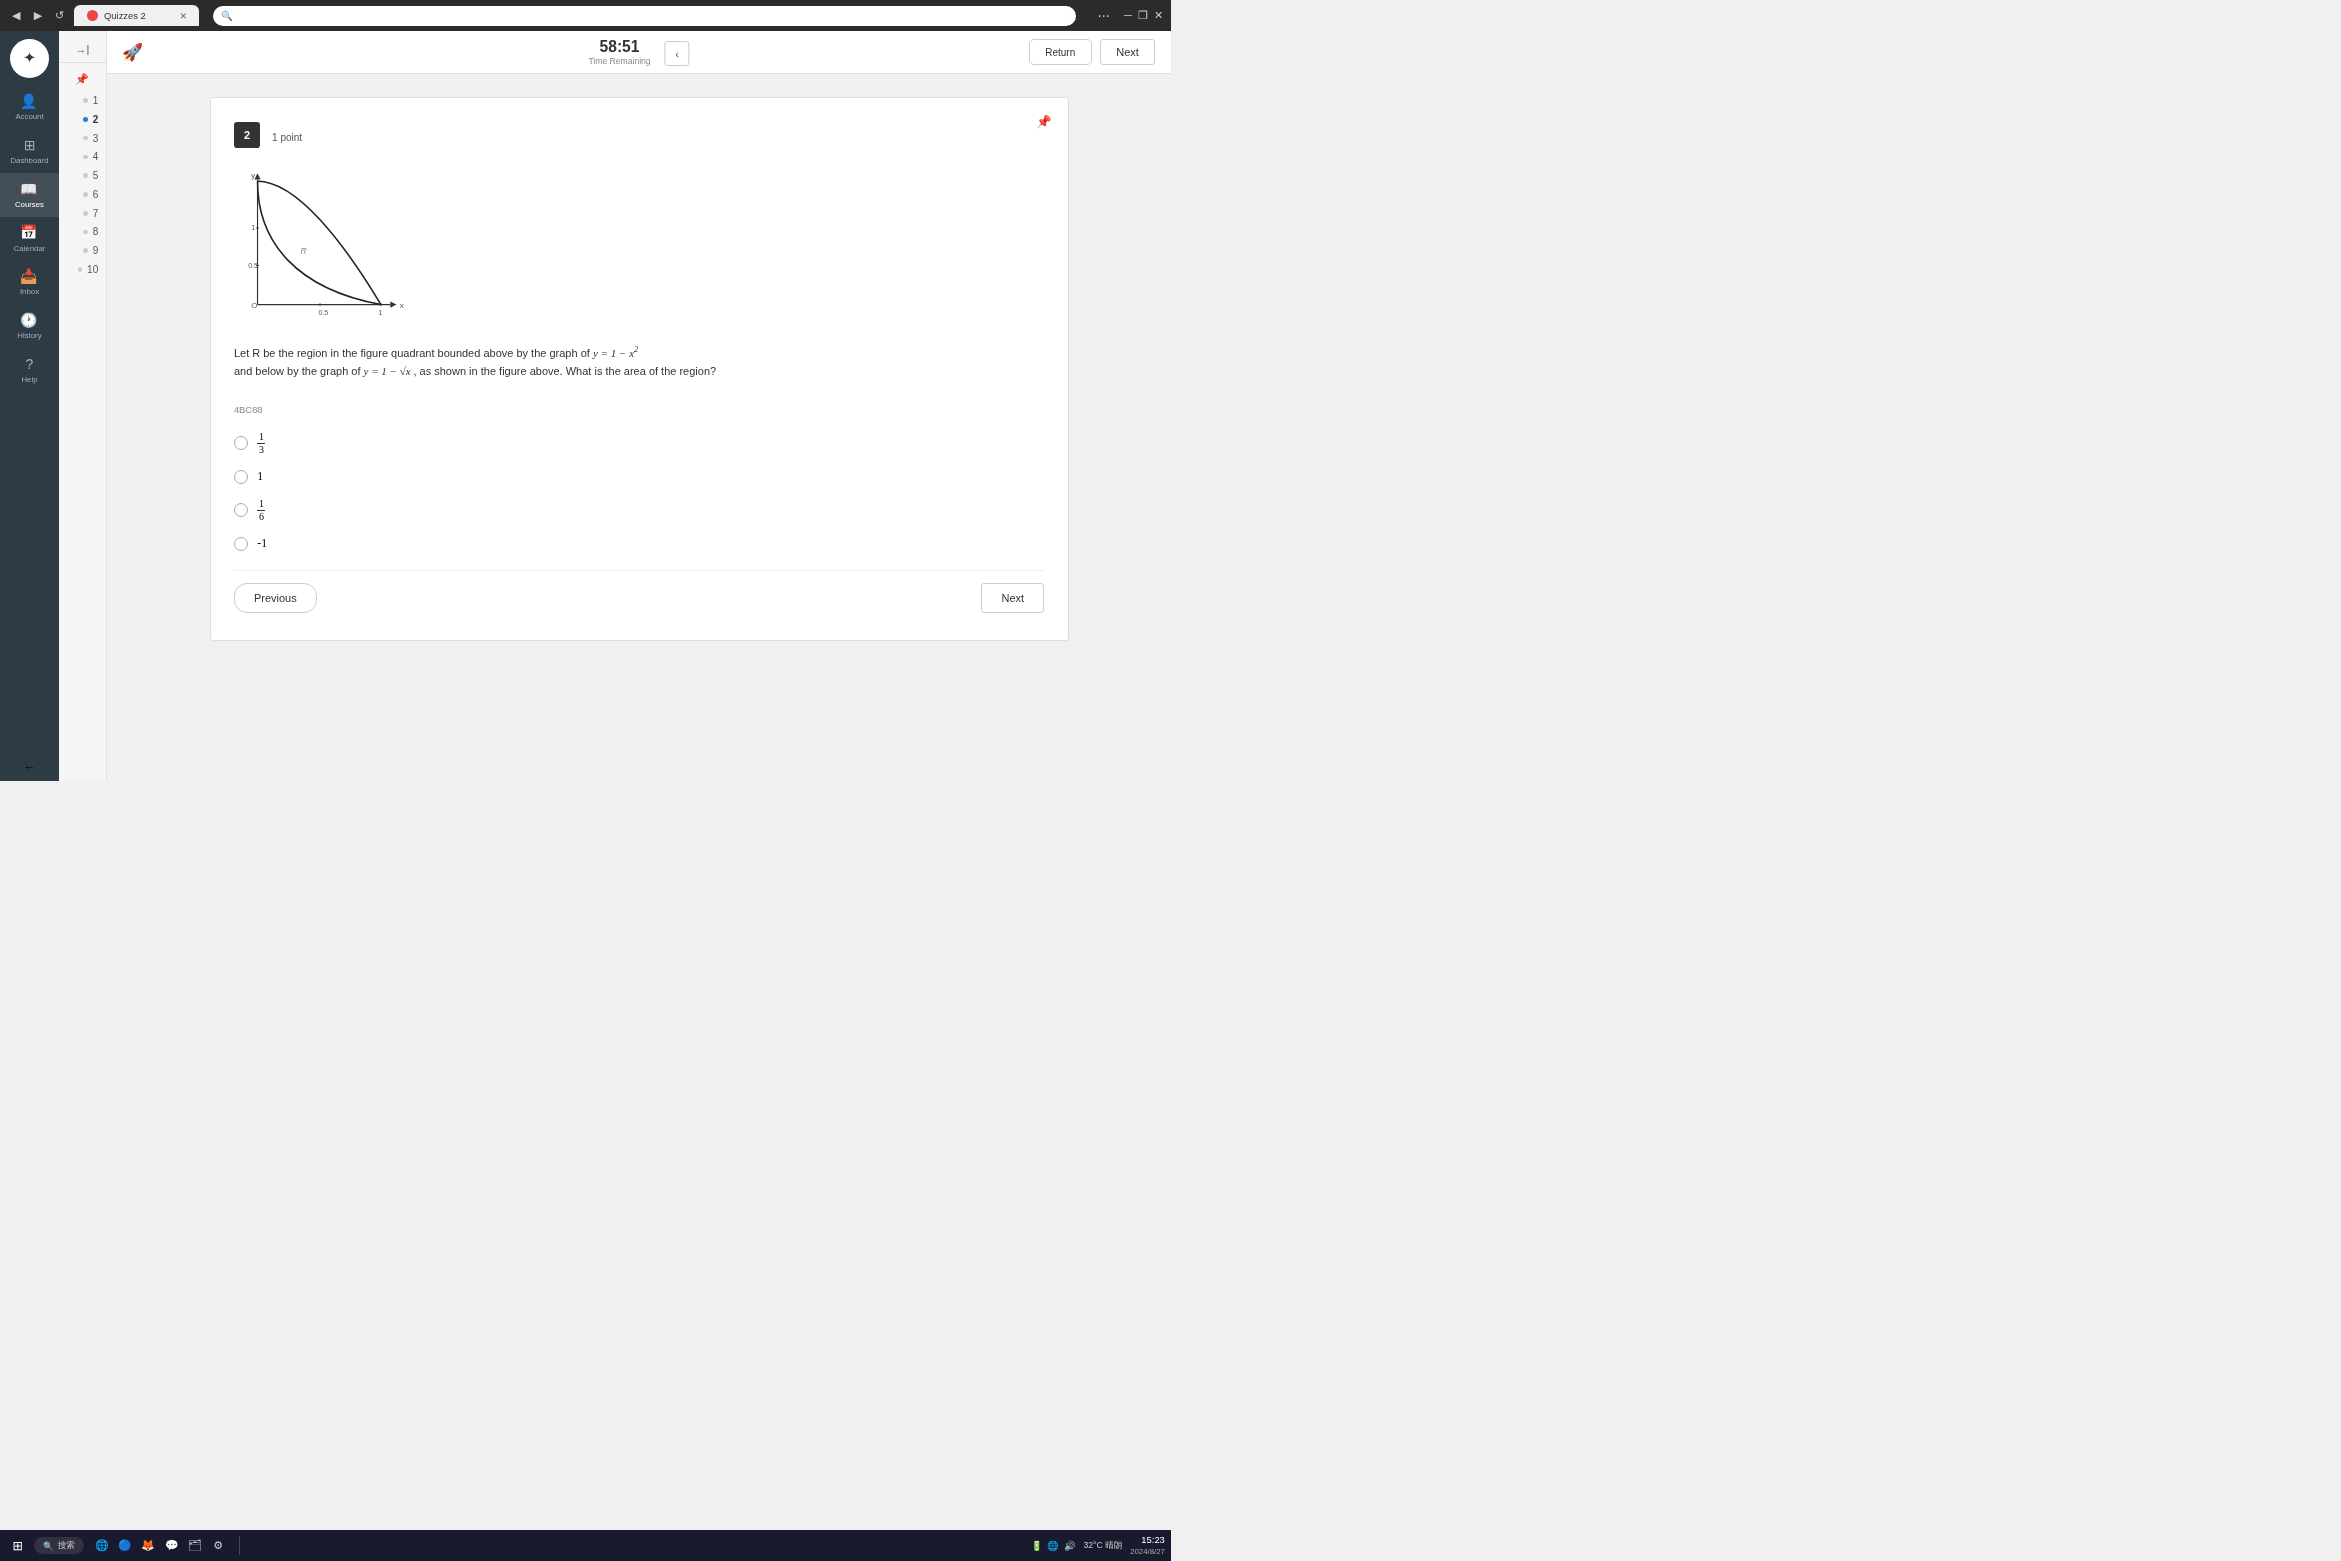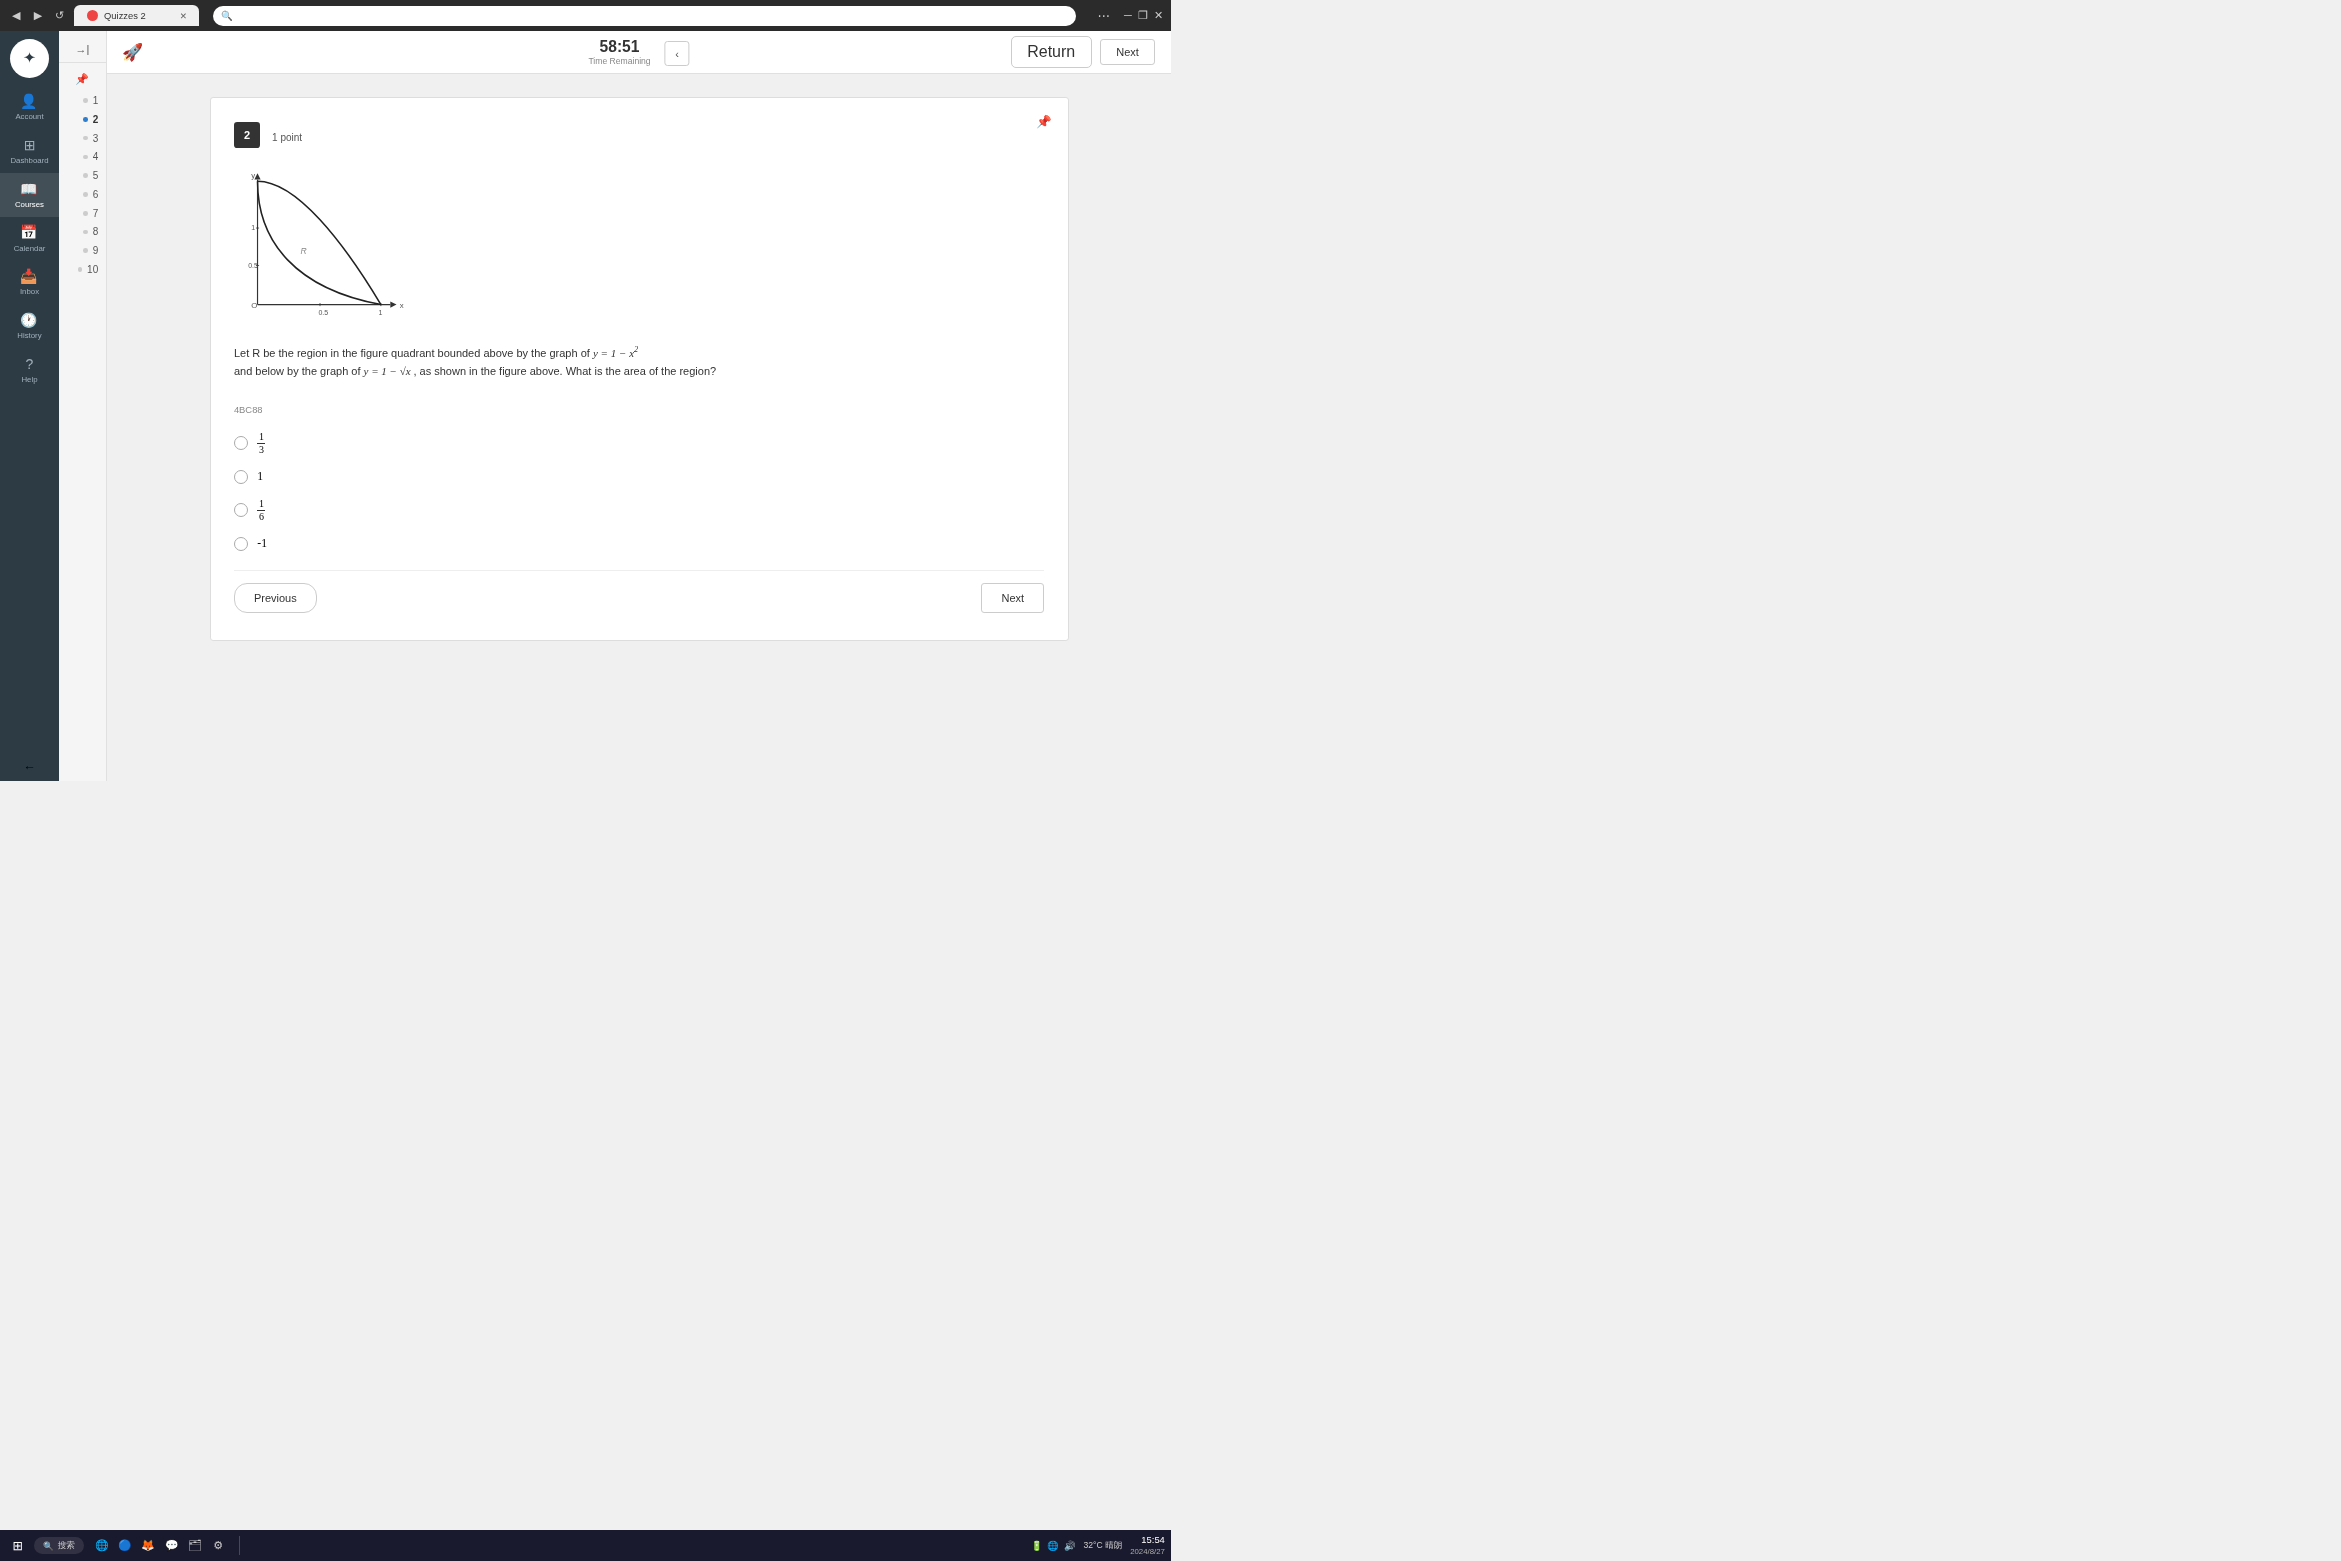--- a/index.html
+++ b/index.html
@@ -223,21 +223,21 @@
       margin-left: auto;
       display: flex;
       align-items: center;
       gap: 7.8px;
     }
     .btn-return {
       padding: 6.2px 15.6px;
       border: 0.8px solid #ccc;
       background: #fff;
       border-radius: 5px;
-      font-size: 16px;
+      font-size: 10px;
       cursor: pointer;
       color: #333;
       text-align: right;
     }
     .btn-next-header {
       padding: 6.2px 15.6px;
       border: 0.8px solid #ccc;
       background: #fff;
       border-radius: 3.1px;
       font-size: 11px;
@@ -709,18 +709,18 @@
   </div>
   <div class="taskbar-divider"></div>
   <div class="taskbar-right">
     <div class="taskbar-systray">
       <span class="systray-icon">🔋</span>
       <span class="systray-icon">🌐</span>
       <span class="systray-icon">🔊</span>
     </div>
     <span style="font-size:8.6px;color:#ccc;">32°C 晴朗</span>
     <div class="taskbar-time">
-      <div style="font-size:9.4px;">15:54</div>
+      <div style="font-size:9.4px;">15:23</div>
       <div style="font-size:7.8px;color:#aaa;">2024/8/27</div>
     </div>
   </div>
 </div>
 
 
 </body></html>

